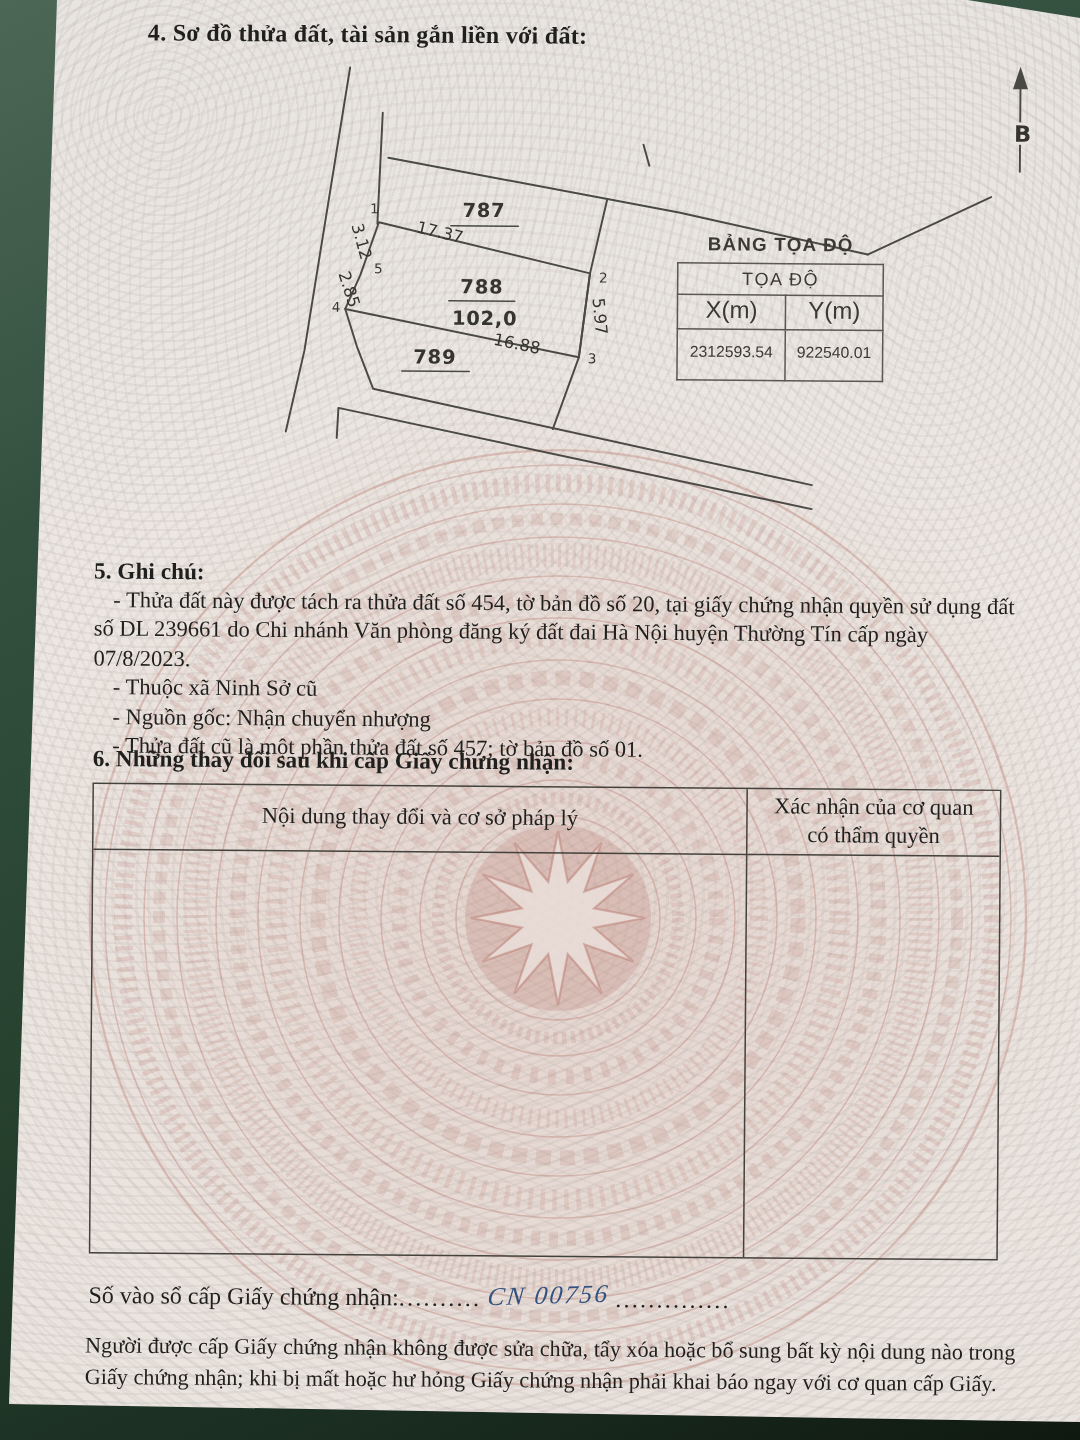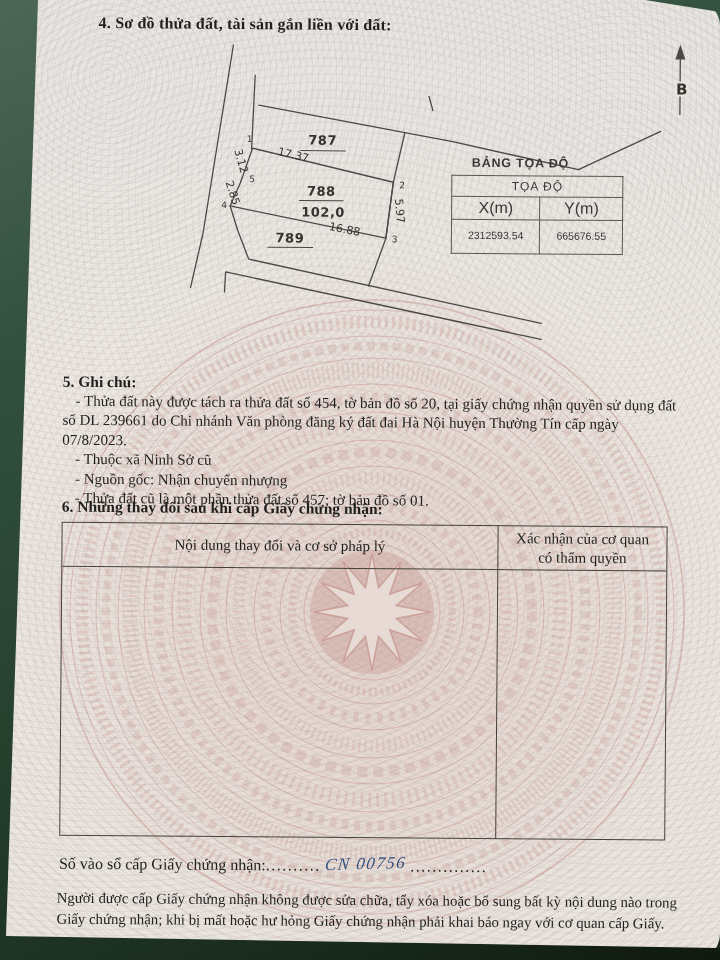--- a/index.html
+++ b/index.html
@@ -8,21 +8,20 @@
     font-family:"Liberation Serif","DejaVu Serif",serif;
     background:linear-gradient(155deg,#4d6756 0%,#33503f 28%,#27422f 55%,#1a2d20 82%,#10190f 100%);
     position:relative; color:#1f1f1d;
   }
   .paper {
     position:absolute; inset:0;
     background:
       radial-gradient(circle 360px at 372px 612px, rgba(203,148,138,0.22), rgba(203,148,138,0.12) 62%, rgba(203,148,138,0) 100%),
       linear-gradient(#e7e4e1,#ece7e2 40%,#eae4df);
     clip-path:polygon(38px 0px, 645px 0px, 720px 12px, 720px 948px, 6px 936px);
-    border-radius:26px;
   }
   .guilloche {
     position:absolute; inset:0; opacity:.85; pointer-events:none;
     background:
       repeating-radial-gradient(circle at 15% 8%, rgba(150,142,136,0.13) 0 1.5px, transparent 1.5px 6px),
       repeating-radial-gradient(circle at 86% 20%, rgba(150,142,136,0.11) 0 1.5px, transparent 1.5px 7px),
       repeating-radial-gradient(circle at 45% 62%, rgba(168,140,134,0.10) 0 2px, transparent 2px 8px);
   }
   .drum { position:absolute; left:52px; top:292px; width:640px; height:640px; }
   .content { position:absolute; inset:0; transform:rotate(0.45deg); transform-origin:50% 50%; }
@@ -37,21 +36,21 @@
   .b-label { font-family:"Liberation Serif","DejaVu Serif",serif; font-size:15px; font-weight:bold;
              paint-order:stroke; stroke:#e9e4df; stroke-width:4px; }
 
   .coord { position:absolute; left:449px; top:155px; width:138px;
            font-family:"Liberation Sans","DejaVu Sans",sans-serif; color:#3a3935; }
   .coord-title { text-align:center; font-size:12.5px; font-weight:600; letter-spacing:.8px; margin-bottom:5px; }
   .coord table { width:100%; border-collapse:collapse; }
   .coord td { border:1px solid #5a5850; text-align:center; }
   .coord .ct-head { font-size:12px; letter-spacing:1px; padding:3px 0; }
   .coord .ct-xy { font-size:16px; padding:2px 0; }
-  .coord .ct-val { font-size:10.5px; padding:9px 16px 12px; }
+  .coord .ct-val { font-size:10.5px; padding:9px 0 12px; }
 
   .notes { position:absolute; left:62px; top:374px; width:620px; font-size:15px; line-height:19.5px; }
   .notes-title, .changes-title { font-weight:bold; font-size:15.5px; }
   .note-item { text-indent:13px; }
 
   .changes-title { position:absolute; left:62px; top:500px; }
   .changes-table { position:absolute; left:62px; top:524px; width:606px; height:314px;
                    border:1.5px solid #44423c; display:grid;
                    grid-template-columns:436px 1fr; grid-template-rows:44px 1fr; }
   .changes-table .cell { border-right:1px solid #44423c; border-bottom:1px solid #44423c; }
@@ -144,21 +143,21 @@
         <tbody>
             <tr>
               <td class="ct-head" colspan="2">TỌA ĐỘ</td>
             </tr>
         <tr>
           <td class="ct-xy">X(m)</td>
           <td class="ct-xy">Y(m)</td>
         </tr>
         <tr>
           <td class="ct-val">2312593.54</td>
-          <td class="ct-val">665676.55</td>
+          <td class="ct-val">922540.01</td>
         </tr>
       </tbody>
         </table>
     </div>
 
     <div class="notes">
       <div class="notes-title">5. Ghi chú:</div>
       <div class="note-item">- Thửa đất này được tách ra thửa đất số 454, tờ bản đồ số 20, tại giấy chứng nhận quyền sử dụng đất số DL 239661 do Chi nhánh Văn phòng đăng ký đất đai Hà Nội huyện Thường Tín cấp ngày 07/8/2023.</div>
       <div class="note-item">- Thuộc xã Ninh Sở cũ</div>
       <div class="note-item">- Nguồn gốc: Nhận chuyển nhượng</div>

